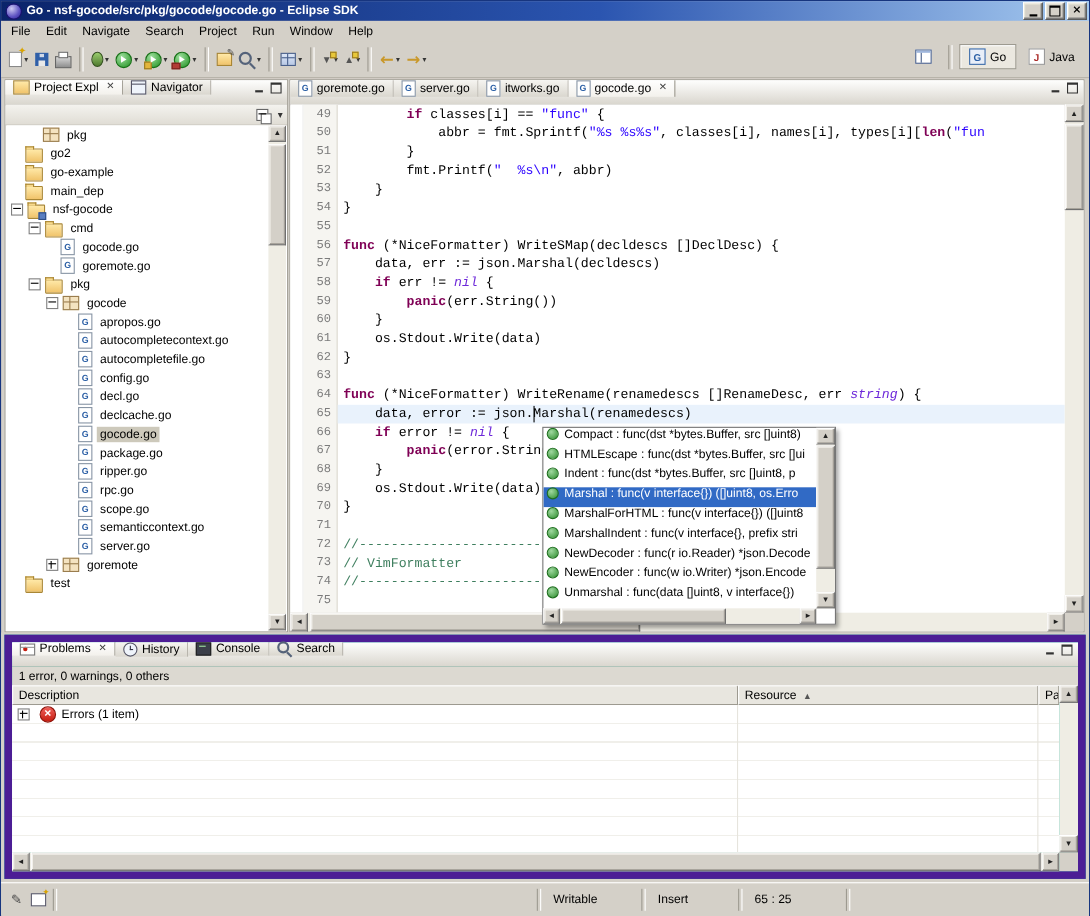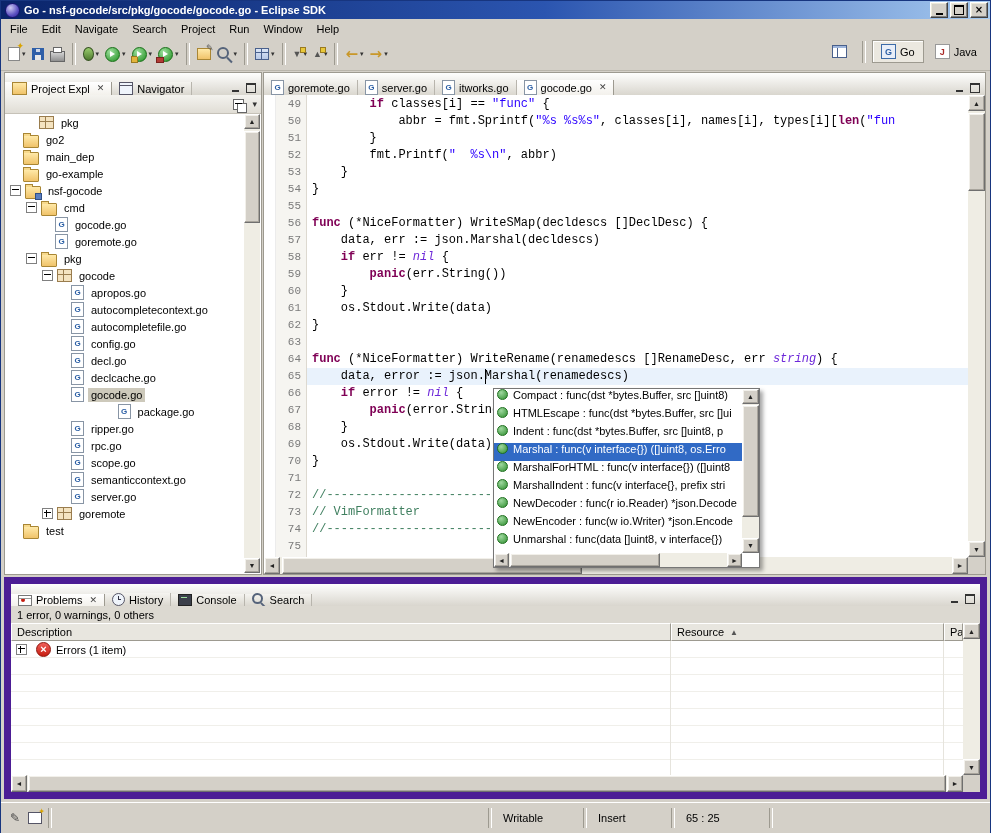--- a/index.html
+++ b/index.html
@@ -89,21 +89,21 @@
   .g-searchv::after{content:"";position:absolute;width:6px;height:2px;background:#55637A;transform:rotate(45deg);right:-5px;bottom:-4px}
   .g-pencil::after{content:"✎";font-size:12px;color:#444}
   .g-fast{width:12px;height:10px;border:1px solid #556;background:#fff}
   .g-fast::after{content:"✦";position:absolute;right:-4px;top:-6px;color:#D9A300;font-size:8px}
   
   .mmrow{margin-left:auto;display:flex;align-items:center;padding-right:2px}
   .mmb{width:16px;height:14px;display:flex;align-items:center;justify-content:center}
   .gl-min{width:7px;height:2px;background:#333;margin-top:6px}
   .gl-max{width:8px;height:7px;border:1px solid #333;border-top:2px solid #333}
   
-  .tabstrip{height:22px;background:linear-gradient(#FEFEFD,#D9D6CE);border-bottom:1px solid #9D9A90;display:flex;align-items:flex-end}
+  .tabstrip{height:22px;background:linear-gradient(#FEFEFD,#D9D6CE);border-bottom:1px solid #9D9A90;display:flex;align-items:flex-start}
   .ctab{display:flex;align-items:center;gap:4px;padding:0 7px;border-right:1px solid #B8B5AD;background:linear-gradient(#F5F4F0,#DAD7CF);white-space:nowrap}
   .ctab.active{background:linear-gradient(#FFFFFF,#F3F1EC);border-right:1px solid #9D9A90}
   .tclose{margin-left:3px;font:bold 9px/9px "DejaVu Sans",sans-serif;color:#444}
   
   .main{position:absolute;top:71px;left:1px;right:1px;height:504px}
   .left-panel{position:absolute;left:3px;top:1px;width:256px;height:501px;border:1px solid #9D9A90;background:#fff}
   .ptoolbar{position:absolute;top:22px;left:0;right:0;height:18px;background:linear-gradient(#F4F3EF,#E0DDD5);border-bottom:1px solid #C6C2B8;display:flex;align-items:center;justify-content:flex-end;padding-right:4px;gap:6px}
   .tree{position:absolute;top:41px;left:1px;right:17px;bottom:1px;overflow:hidden;background:#fff}
   .trow{height:17px;display:flex;align-items:center}
   .exp{width:9px;height:9px;border:1px solid #808080;background:#fff;position:relative;flex:none;margin-right:4px}
@@ -294,26 +294,26 @@
             <span class="tlabel">pkg</span>
           </div>
           <div class="trow" style="padding-left: 4px;">
             <span class="expspace"></span>
             <span class="ic ic-folder"></span>
             <span class="tlabel">go2</span>
           </div>
           <div class="trow" style="padding-left: 4px;">
             <span class="expspace"></span>
             <span class="ic ic-folder"></span>
+            <span class="tlabel">go-example</span>
+          </div>
+          <div class="trow" style="padding-left: 4px;">
+            <span class="expspace"></span>
+            <span class="ic ic-folder"></span>
             <span class="tlabel">main_dep</span>
-          </div>
-          <div class="trow" style="padding-left: 4px;">
-            <span class="expspace"></span>
-            <span class="ic ic-folder"></span>
-            <span class="tlabel">go-example</span>
           </div>
           <div class="trow" style="padding-left: 4px;">
             <span class="exp"></span>
             <span class="ic ic-project"></span>
             <span class="tlabel">nsf-gocode</span>
           </div>
           <div class="trow" style="padding-left: 20px;">
             <span class="exp"></span>
             <span class="ic ic-folder"></span>
             <span class="tlabel">cmd</span>
@@ -366,21 +366,21 @@
           <div class="trow" style="padding-left: 52px;">
             <span class="expspace"></span>
             <span class="ic ic-gofile"></span>
             <span class="tlabel">declcache.go</span>
           </div>
           <div class="trow" style="padding-left: 52px;">
             <span class="expspace"></span>
             <span class="ic ic-gofile"></span>
             <span class="tlabel sel">gocode.go</span>
           </div>
-          <div class="trow" style="padding-left: 52px; justify-content: center;">
+          <div class="trow" style="padding-left: 52px;">
             <span class="expspace"></span>
             <span class="ic ic-gofile"></span>
             <span class="tlabel">package.go</span>
           </div>
           <div class="trow" style="padding-left: 52px;">
             <span class="expspace"></span>
             <span class="ic ic-gofile"></span>
             <span class="tlabel">ripper.go</span>
           </div>
           <div class="trow" style="padding-left: 52px;">

